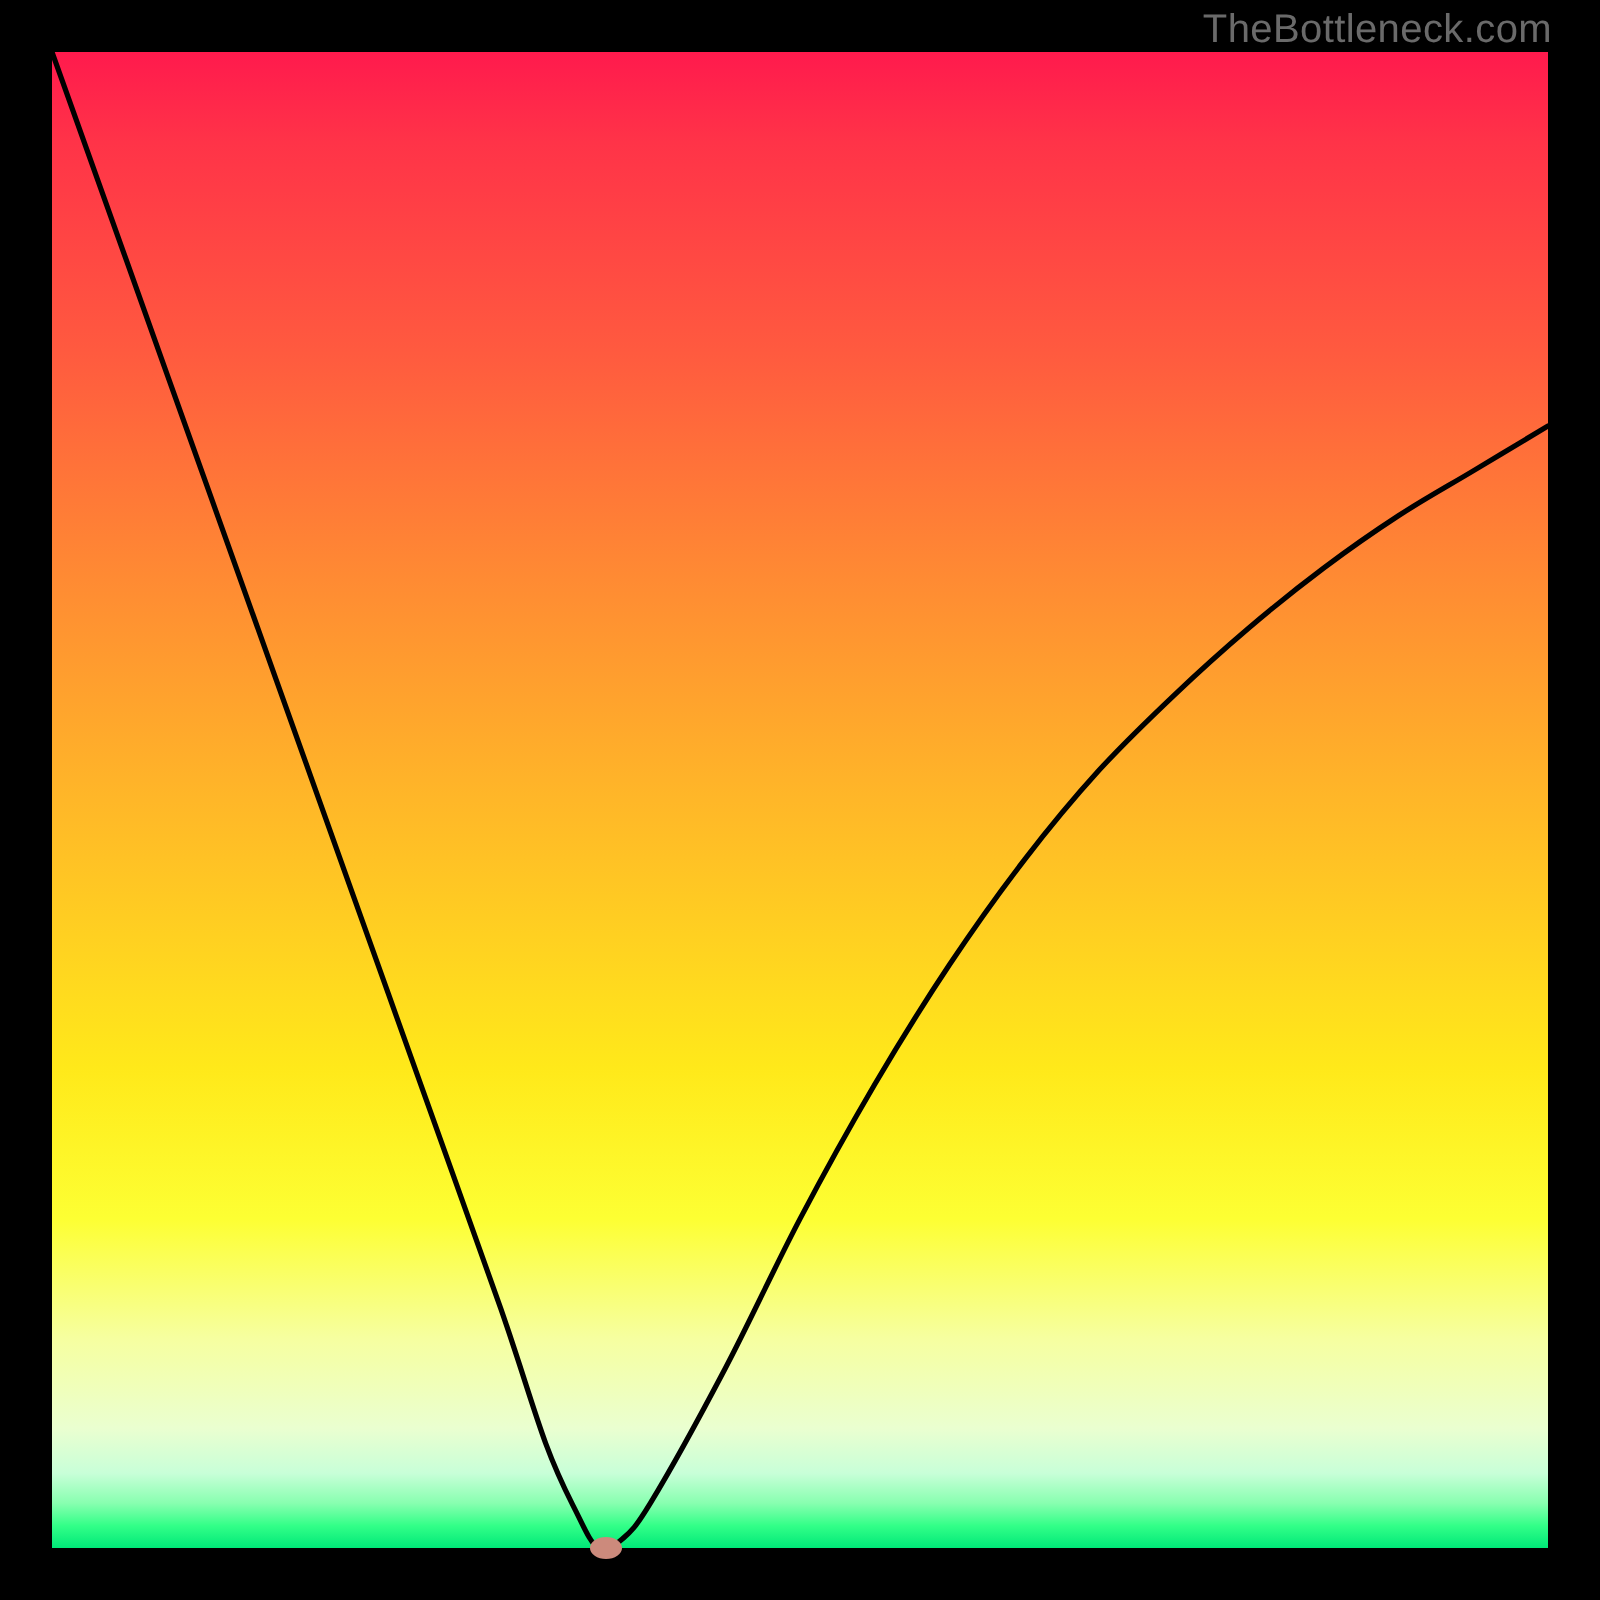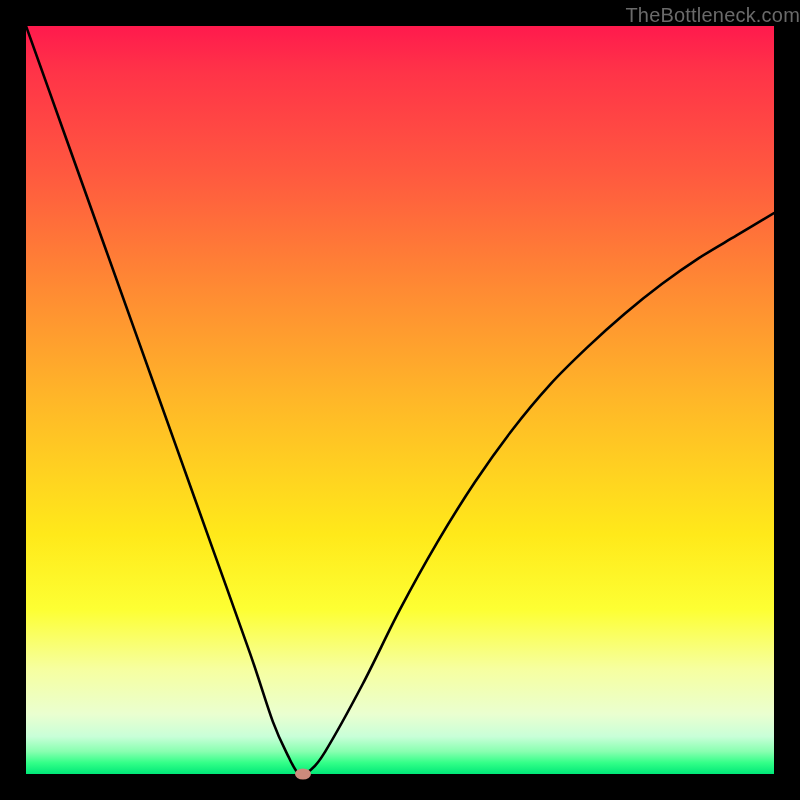--- a/index.html
+++ b/index.html
@@ -28,21 +28,21 @@
       #eaffd0 92%,
       #c8ffd8 95%,
       #88ffb0 97%,
       #33ff88 98.5%,
       #00e878 100%
     );
   }
   .watermark {
     position: absolute;
     top: 4px;
-    right: 0;
+    right: 24px;
     color: #6a6a6a;
     font-size: 20px;
     font-weight: 500;
     z-index: 5;
     letter-spacing: 0.2px;
   }
   svg.curve {
     position: absolute;
     left: 0; top: 0;
     width: 100%; height: 100%;

